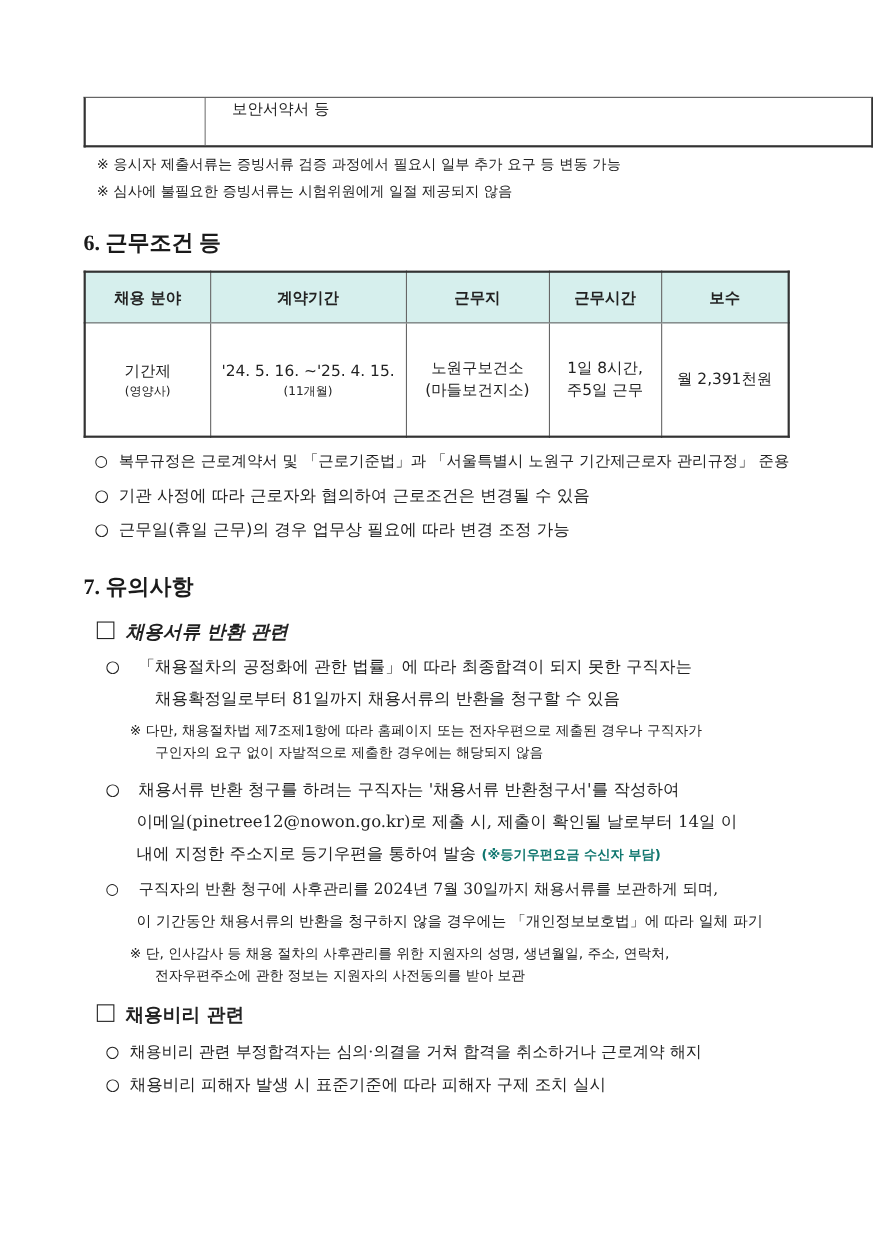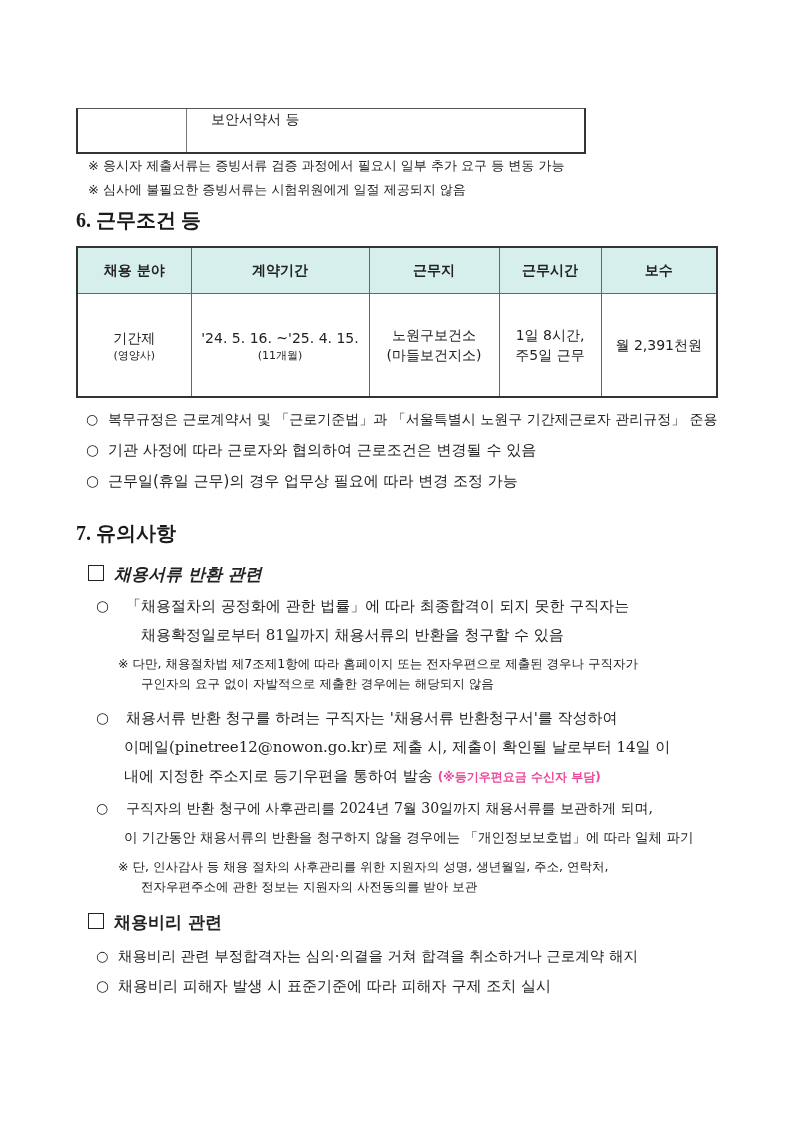--- a/index.html
+++ b/index.html
@@ -3,27 +3,27 @@
 <meta charset="utf-8">
 <style>
   html, body { margin: 0; padding: 0; }
   body {
     width: 794px; height: 1123px; background: #ffffff; position: relative; overflow: hidden;
     font-family: "DejaVu Sans", "Liberation Sans", sans-serif; color: #222;
   }
   .abs { position: absolute; }
   
   .top-table {
-    left: 76px; top: 88px; width: 510px; height: 46px;
-    border: 2px solid #333; border-top: 1px solid #555; box-sizing: border-box; margin-top: 20px;
+    left: 76px; top: 88px; width: 718px; height: 46px;
+    border: 2px solid #333; border-top: 1px solid #555; box-sizing: border-box;
   }
   .top-table .col1 { position: absolute; left: 0; top: 0; bottom: 0; width: 108px; border-right: 1px solid #777; }
   .top-table .line1 { position: absolute; left: 133px; top: 2px; font-size: 14px; }
   .top-table .line2 { position: absolute; left: 127px; top: 25px; font-size: 14px; }
-  .note { font-size: 13px; left: 88px; margin-top: 16px; }
+  .note { font-size: 13px; left: 88px; }
   h2.sec {
     margin: 0; position: absolute; left: 76px; font-size: 20px; font-weight: bold;
     font-family: Liberation Serif, serif; color: #1a1a1a; letter-spacing: 0px; text-align: right;
   }
   
   .cond-table {
     position: absolute; left: 76px; top: 246px; width: 640px; height: 152px;
     border-collapse: collapse; border: 2px solid #333; box-sizing: border-box;
     table-layout: fixed;
   }
@@ -37,21 +37,21 @@
   .cond-table .small { font-size: 11px; display: block; line-height: 15px; }
   .bullet-line { position: absolute; font-size: 15px; white-space: nowrap; }
   .bullet-line .mark { display: inline-block; width: 22px; }
   .sub-head { position: absolute; left: 88px; font-size: 17px; font-weight: bold; font-family: "DejaVu Serif", serif; }
   .sub-head .box {
     display: inline-block; width: 14px; height: 14px; border: 1.5px solid #222;
     margin-right: 10px; vertical-align: -1px;
   }
   .serif { font-family: "DejaVu Serif", "Liberation Serif", serif; }
   .small-note { position: absolute; font-size: 12.5px; white-space: nowrap; }
-  .blue { color: #ec4899; font-weight: bold; font-size: 12px; font-family: "DejaVu Sans", sans-serif; }
+  .blue { color: #0f766e; font-weight: bold; font-size: 12px; font-family: "DejaVu Sans", sans-serif; }
 </style>
 </head>
 <body>
 
 <div class="abs top-table">
   <div class="col1"></div>
   <div class="line1">보안서약서 등</div>
 </div>
 <div class="abs note" style="top:141px;">※ 응시자 제출서류는 증빙서류 검증 과정에서 필요시 일부 추가 요구 등 변동 가능</div>
 <div class="abs note" style="top:165px;">※ 심사에 불필요한 증빙서류는 시험위원에게 일절 제공되지 않음</div>

